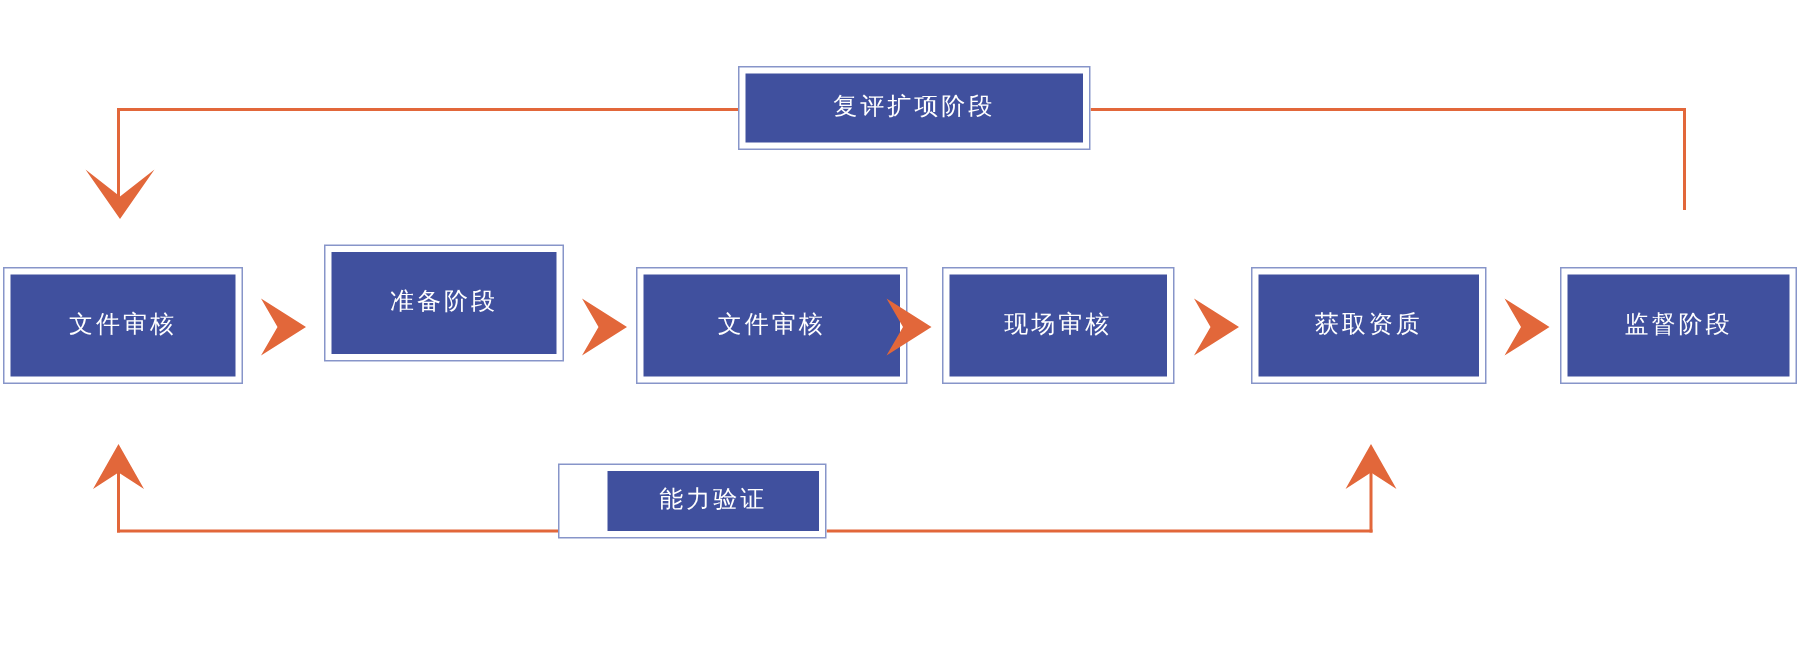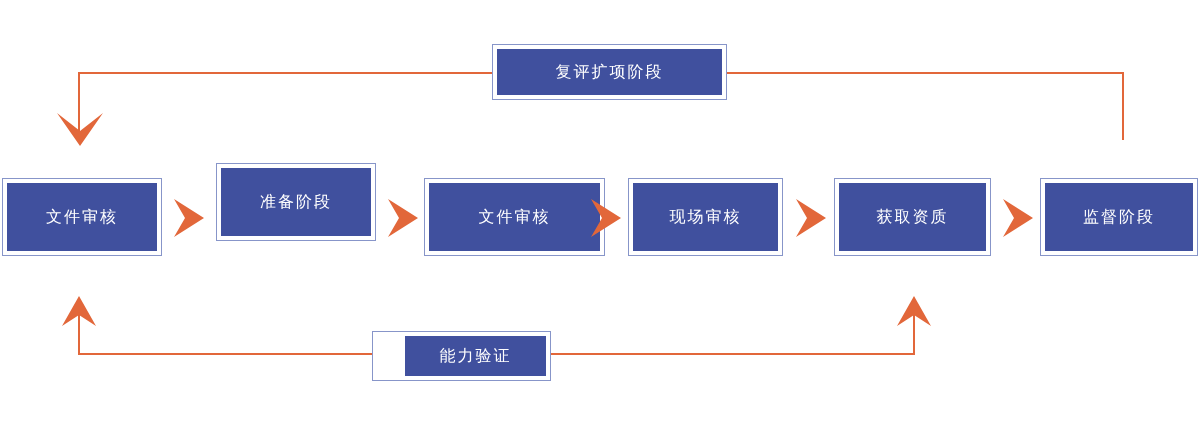--- a/index.html
+++ b/index.html
@@ -166,19 +166,19 @@
   <div class="line-h" style="left:551px; top:353px; width:364px;"></div>
 
   <div class="line-v" style="left:913px; top:310px; height:45px;"></div>
 
   <div class="arrowhead" style="left:896px; top:296px; width:36px; height:32px;">
     <svg width="36" height="32" viewBox="0 0 36 32">
       <path d="M18 0 L35 30 L18 19 L1 30 Z" fill="#e2673a"></path>
     </svg>
   </div>
 
-  <div class="pbox" style="left:372px; top:331px; width:179px; height:50px;padding-left:32px;">
+  <div class="pbox" style="left:372px; top:309px; width:179px; height:50px;padding-left:32px;">
     <div class="inner">
       <span class="lbl">能力验证</span>
     </div>
   </div>
 
 </div>
 
 </body></html>

